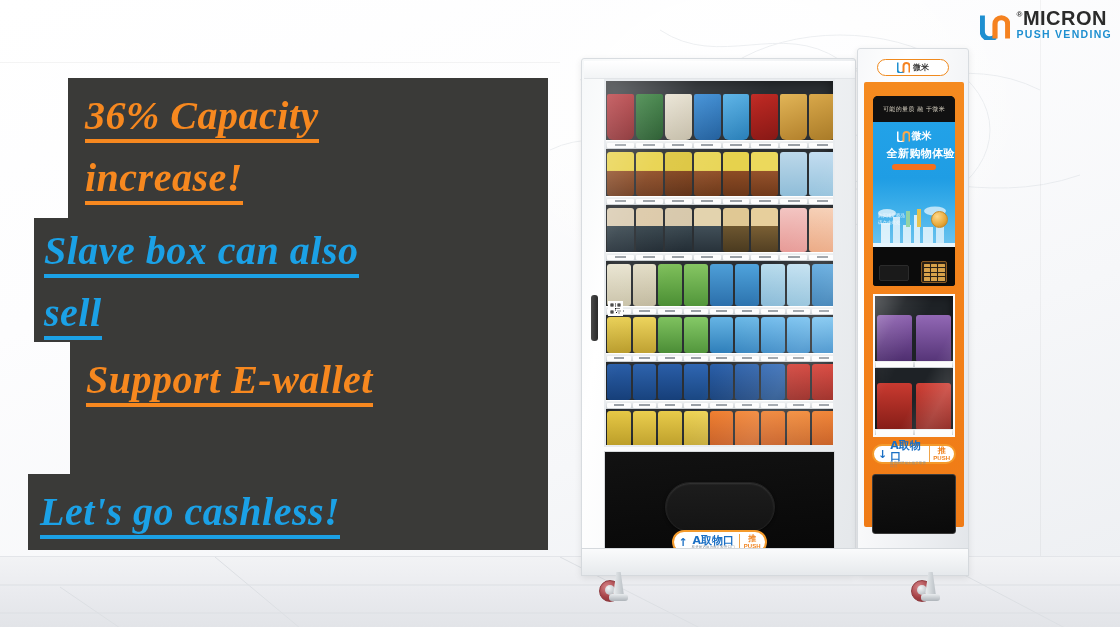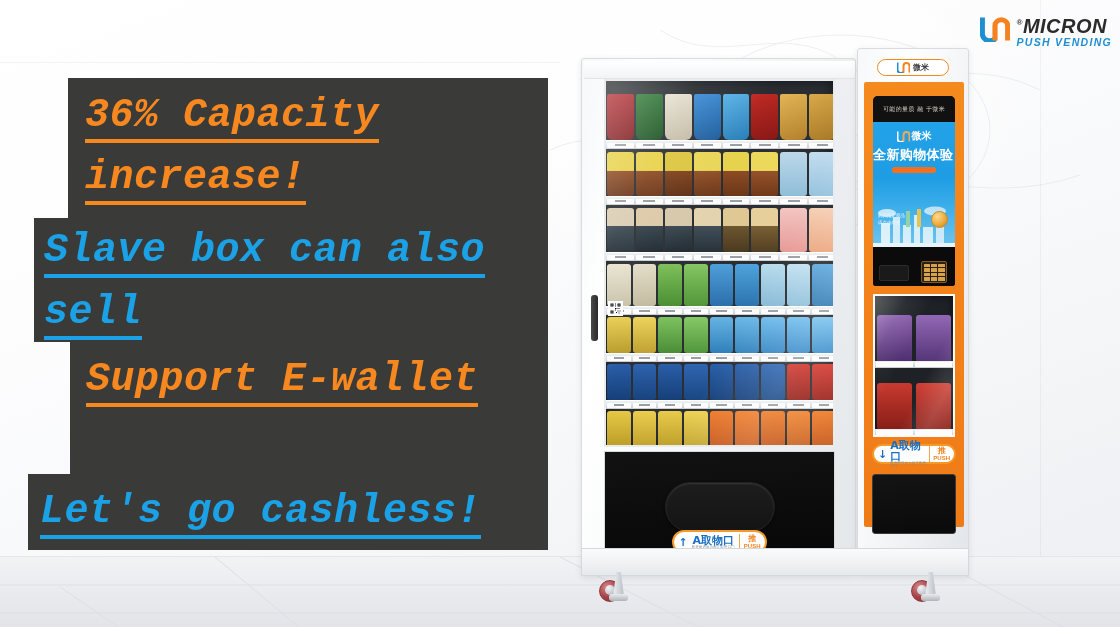--- a/index.html
+++ b/index.html
@@ -42,21 +42,21 @@
   }
 
   
   .panel {
     position:absolute;
     background:#3a3a38;
     z-index:6;
   }
   .line {
     position:absolute;
-    font-family:Liberation Mono, monospace;
+    font-family:Liberation Serif, serif;
     font-style:italic;
     font-weight:bold;
     letter-spacing:.5px;
     white-space:nowrap;
     z-index:8;
     line-height:1;
   }
   .line u { text-decoration:none; display:inline-block; position:relative; }
   .line u::after {
     content:""; position:absolute; left:0; right:0; bottom:-7px;
@@ -177,21 +177,21 @@
   .ks-header {
     height:26px; background:#111; display:flex; align-items:center; justify-content:center;
   }
   .ks-body {
     height:125px;
     background:linear-gradient(180deg,#22a2e8 0%,#1f9de4 45%,#3fb0ea 70%,#6ec4ef 100%);
     position:relative;
   }
   .ks-logo { display:flex; align-items:center; justify-content:center; gap:2px; padding-top:7px; }
   .ks-cn {
-    color:#fff; font-size:13px; font-weight:bold; text-align:left; margin-top:3px;
+    color:#fff; font-size:11px; font-weight:bold; text-align:right; margin-top:3px;
     font-family:"DejaVu Sans", sans-serif; letter-spacing:.4px;
   }
   .ks-pill {
     margin:3px auto 0; width:44px; height:6px; background:#f4701f; border-radius:3px;
   }
   .ks-city { position:absolute; left:0; right:0; bottom:0; height:44px; }
   .ks-foot {
     height:39px; background:#0b0b0b; position:relative;
   }
   .ks-hint {
@@ -258,22 +258,22 @@
     background:linear-gradient(90deg,#eceff1,#b9bfc4);
     clip-path:polygon(30% 0,70% 0,100% 100%,0 100%);
   }
   .caster .foot {
     position:absolute; left:10px; top:22px; width:19px; height:7px; border-radius:3px;
     background:linear-gradient(180deg,#e9ecee,#aeb4ba);
   }
 
   
   .brand {
-    position:absolute; right:8px; top:16px; z-index:12;
-    display:flex; align-items:flex-start; gap:6px;font-style:italic;
+    position:absolute; right:8px; top:8px; z-index:12;
+    display:flex; align-items:flex-end; gap:6px;
   }
   .brand-text { line-height:1; }
   .brand-name {
     font-size:20px; font-weight:bold; color:#2b2b2b; letter-spacing:.5px;
     font-family:"Liberation Sans", sans-serif;
   }
   .brand-tag {
     font-size:10.5px; font-weight:bold; color:#1e8fd0; letter-spacing:1.3px;
     font-family:"Liberation Sans", sans-serif; margin-top:1px;
   }

